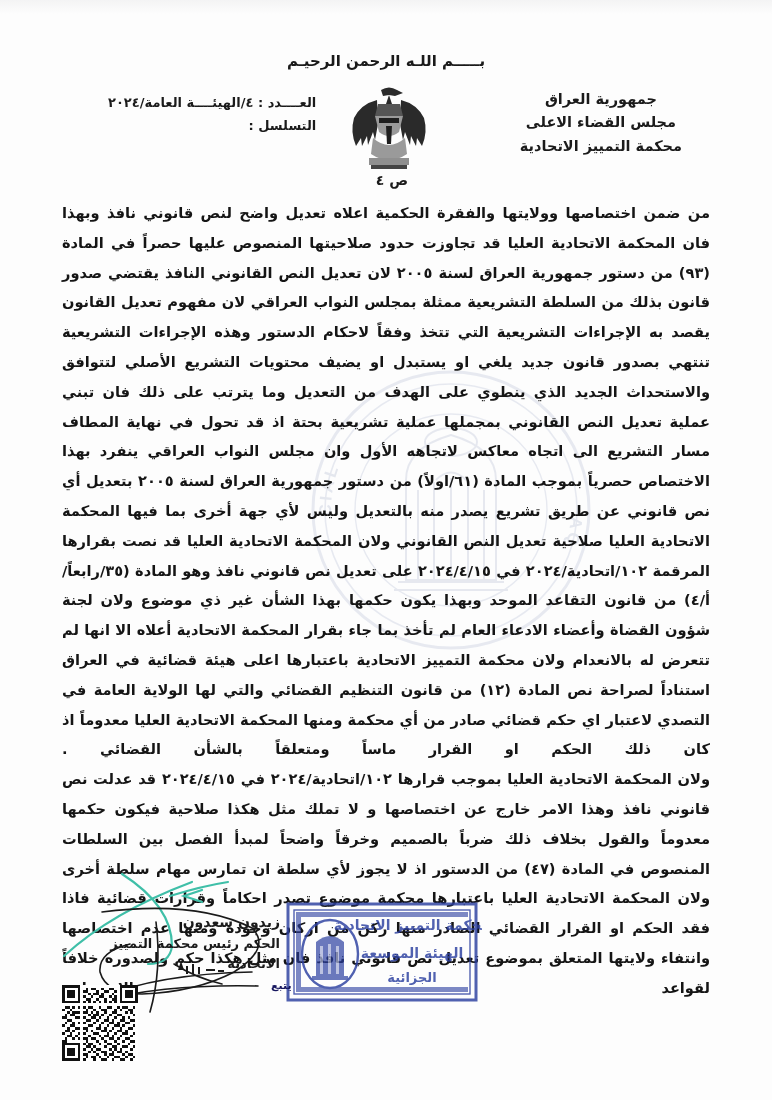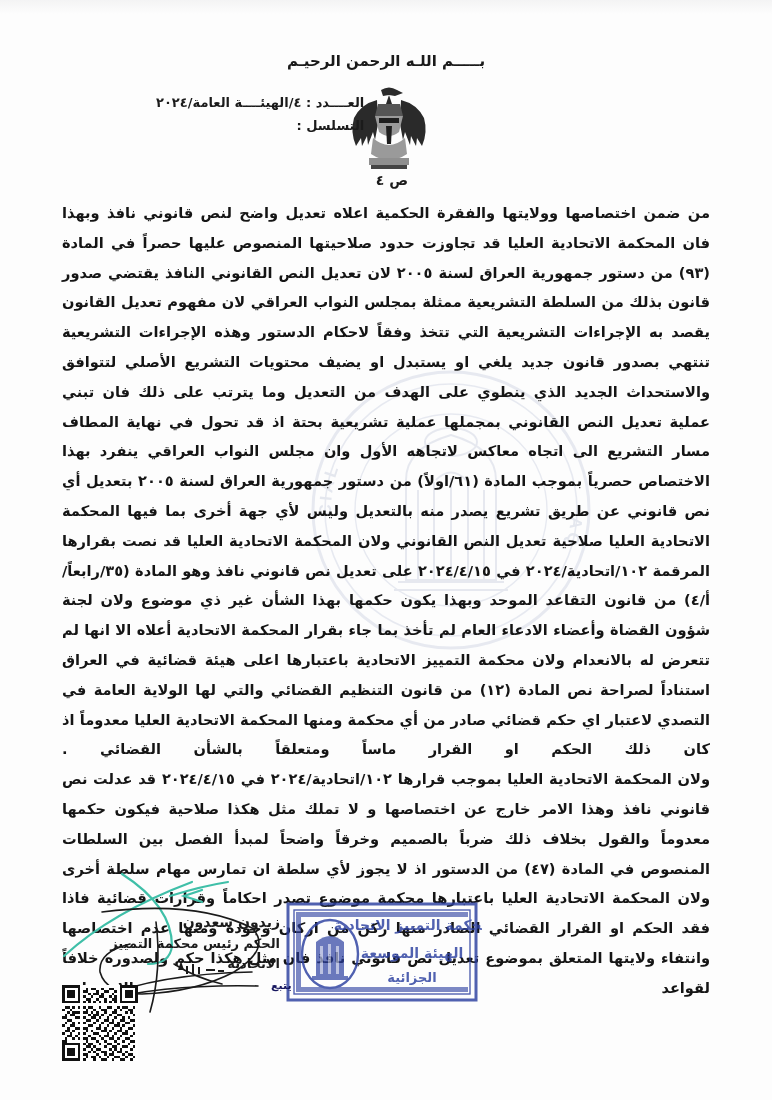--- a/index.html
+++ b/index.html
@@ -77,21 +77,21 @@
     position: absolute;
     top: 92px;
     left: 108px;
     text-align: right;
     line-height: 1.75;
     font-size: 13px;
     font-weight: 700;
     z-index: 3;
     direction: rtl;
   }
-  .header-left div { white-space: nowrap; margin-left: 48px; }
+  .header-left div { white-space: nowrap; }
 
   .page-marker {
     position: absolute;
     top: 172px;
     left: 12px;
     right: 0;
     text-align: center;
     font-size: 14px;
     font-weight: 700;
     z-index: 3;
@@ -257,20 +257,25 @@
       </g>
       <g fill="#1f1f1f">
         <rect x="32" y="36" width="20" height="5"></rect>
         <path d="M39 44 L45 44 L44 62 L40 62 Z"></path>
       </g>
       <rect x="22" y="76" width="40" height="7" fill="#8f8f8f"></rect>
       <rect x="24" y="83" width="36" height="4" fill="#444"></rect>
     </svg>
   </div>
 
+  <div class="header-right">
+    <div>جمهورية العراق</div>
+    <div>مجلس القضاء الاعلى</div>
+    <div>محكمة التمييز الاتحادية</div>
+  </div>
 
   <div class="header-left">
     <div>العــــدد : ٤/الهيئــــة العامة/٢٠٢٤</div>
     <div>التسلسل :</div>
   </div>
 
   <div class="page-marker">ص ٤</div>
 
   <div class="body-text">
     <p>من ضمن اختصاصها وولايتها والفقرة الحكمية اعلاه تعديل واضح لنص قانوني نافذ وبهذا فان المحكمة الاتحادية العليا قد تجاوزت حدود صلاحيتها المنصوص عليها حصراً في المادة (٩٣) من دستور جمهورية العراق لسنة ٢٠٠٥ لان تعديل النص القانوني النافذ يقتضي صدور قانون بذلك من السلطة التشريعية ممثلة بمجلس النواب العراقي لان مفهوم تعديل القانون يقصد به الإجراءات التشريعية التي تتخذ وفقاً لاحكام الدستور وهذه الإجراءات التشريعية تنتهي بصدور قانون جديد يلغي او يستبدل او يضيف محتويات التشريع الأصلي لتتوافق والاستحداث الجديد الذي ينطوي على الهدف من التعديل وما يترتب على ذلك فان تبني عملية تعديل النص القانوني بمجملها عملية تشريعية بحتة اذ قد تحول في نهاية المطاف مسار التشريع الى اتجاه معاكس لاتجاهه الأول وان مجلس النواب العراقي ينفرد بهذا الاختصاص حصرياً بموجب المادة (٦١/اولاً) من دستور جمهورية العراق لسنة ٢٠٠٥ بتعديل أي نص قانوني عن طريق تشريع يصدر منه بالتعديل وليس لأي جهة أخرى بما فيها المحكمة الاتحادية العليا صلاحية تعديل النص القانوني ولان المحكمة الاتحادية العليا قد نصت بقرارها المرقمة ١٠٢/اتحادية/٢٠٢٤ في ٢٠٢٤/٤/١٥ على تعديل نص قانوني نافذ وهو المادة (٣٥/رابعاً/أ/٤) من قانون التقاعد الموحد وبهذا يكون حكمها بهذا الشأن غير ذي موضوع ولان لجنة شؤون القضاة وأعضاء الادعاء العام لم تأخذ بما جاء بقرار المحكمة الاتحادية أعلاه الا انها لم تتعرض له بالانعدام ولان محكمة التمييز الاتحادية باعتبارها اعلى هيئة قضائية في العراق استناداً لصراحة نص المادة (١٢) من قانون التنظيم القضائي والتي لها الولاية العامة في التصدي لاعتبار اي حكم قضائي صادر من أي محكمة ومنها المحكمة الاتحادية العليا معدوماً اذ كان ذلك الحكم او القرار ماساً ومتعلقاً بالشأن القضائي .</p>

